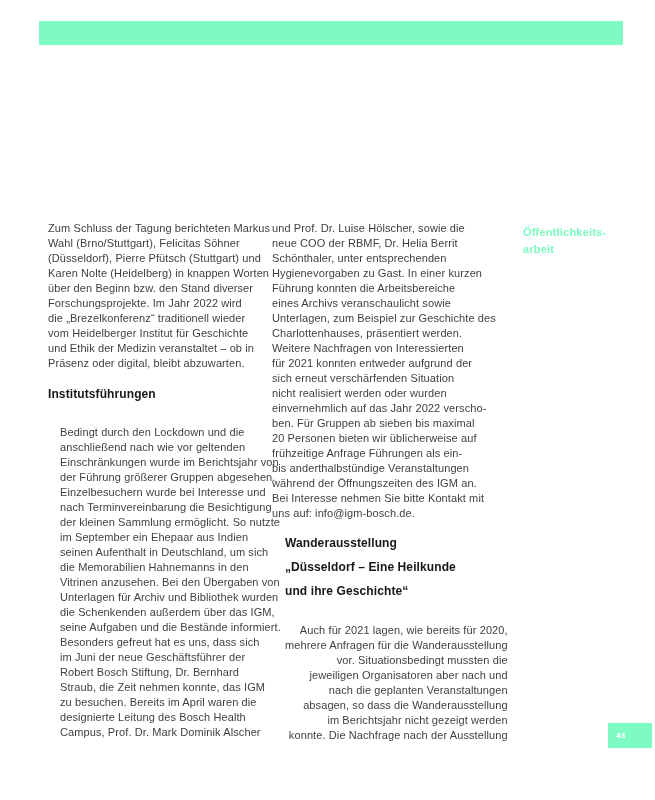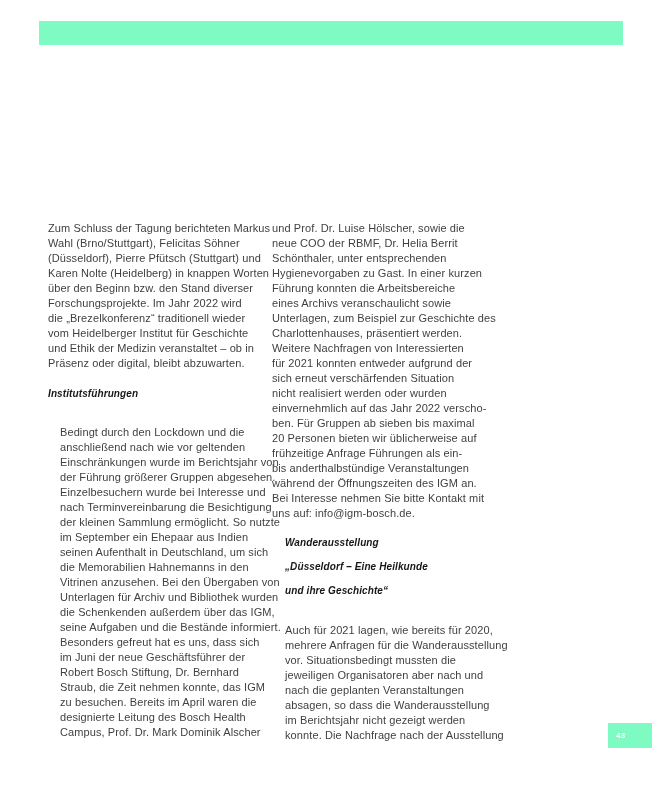--- a/index.html
+++ b/index.html
@@ -23,33 +23,32 @@
     position: absolute;
     white-space: pre;
     font-size: 11px;
     line-height: 15px;
     color: var(--body-text);
     letter-spacing: 0.1px;
   }
   .heading {
     position: absolute;
     white-space: pre;
-    font-size: 10px;
+    font-size: 12px;
     line-height: 24px;
     font-weight: bold;
     color: var(--heading-text);
     letter-spacing: 0.1px;
-    font-style: italic;
   }
   .lp1 { left: 48px; top: 221px; }
   .lh  { left: 48px; top: 382px; }
   .lp2 { left: 60px; top: 425px; }
   .rp1 { left: 272px; top: 221px; }
   .rh  { left: 285px; top: 531px; }
-  .rp2 { left: 285px; top: 623px; }
+  .rp2 { left: 285px; top: 623px; text-align: right; }
   .margin-label {
     position: absolute;
     left: 523px; top: 224px;
     white-space: pre;
     font-size: 11px;
     line-height: 17px;
     font-weight: bold;
     color: var(--accent);
     letter-spacing: 0.2px;
   }
@@ -138,18 +137,20 @@
 
   <div class="body-text rp2">Auch für 2021 lagen, wie bereits für 2020,
 mehrere Anfragen für die Wanderausstellung
 vor. Situationsbedingt mussten die
 jeweiligen Organisatoren aber nach und
 nach die geplanten Veranstaltungen
 absagen, so dass die Wanderausstellung
 im Berichtsjahr nicht gezeigt werden
 konnte. Die Nachfrage nach der Ausstellung</div>
 
+  <div class="margin-label">Öffentlichkeits-
+arbeit</div>
 
   <div class="page-number-badge">
     <span>43</span>
   </div>
 
 </div>
 
 </body></html>

